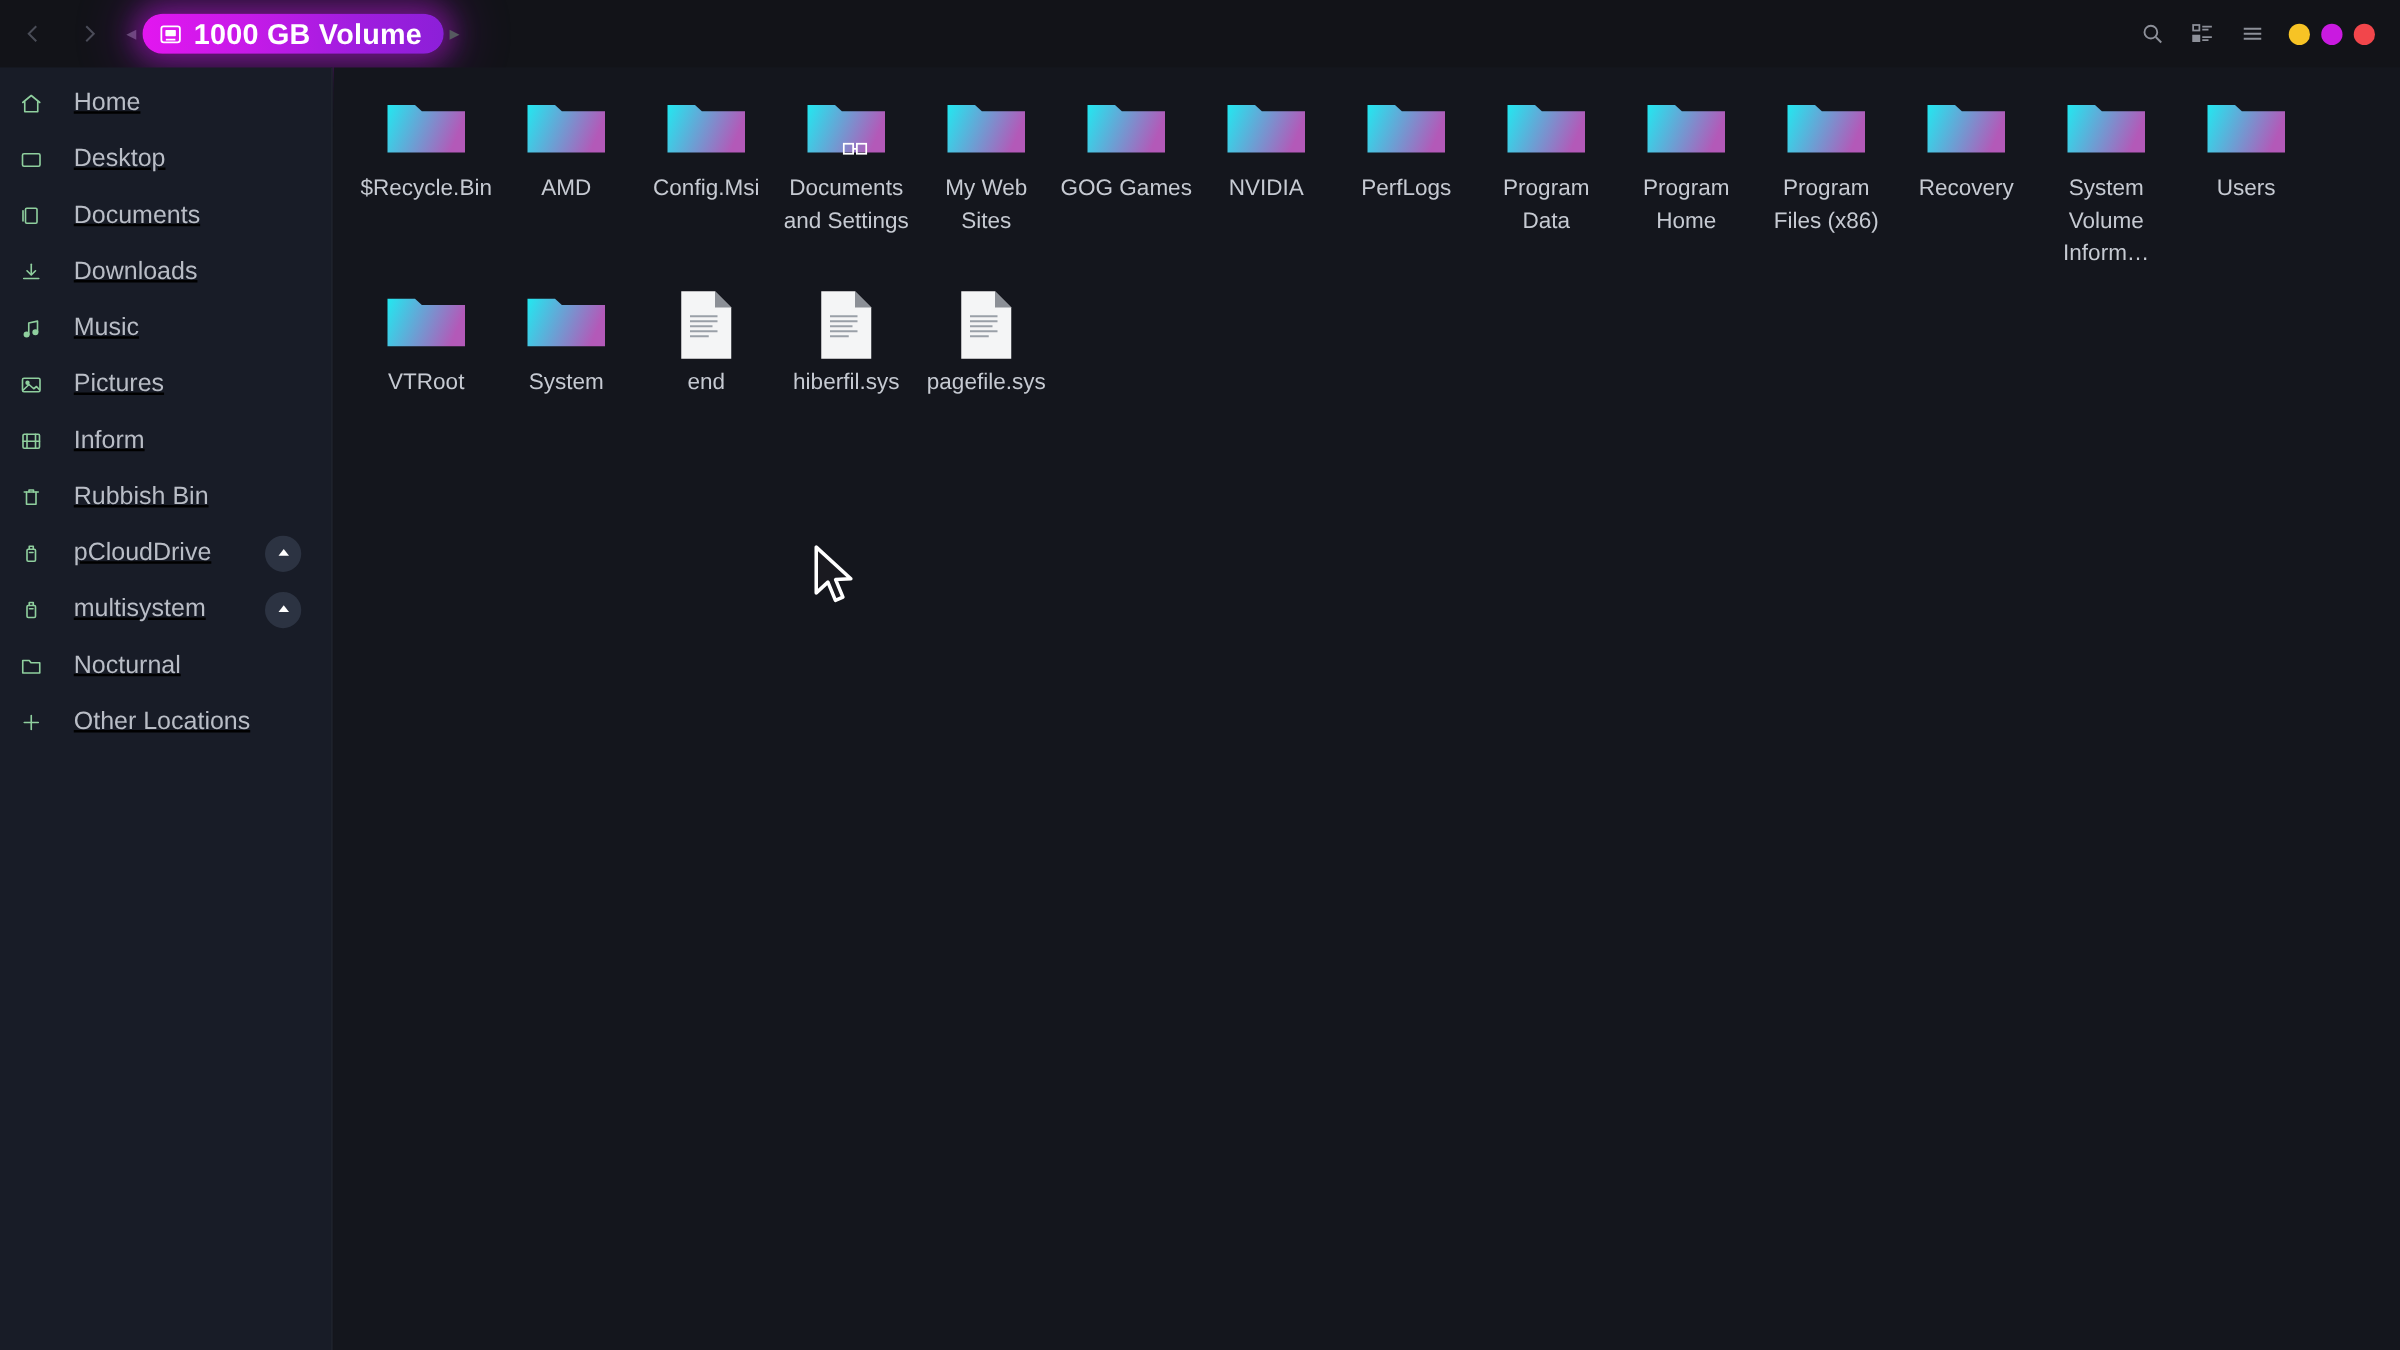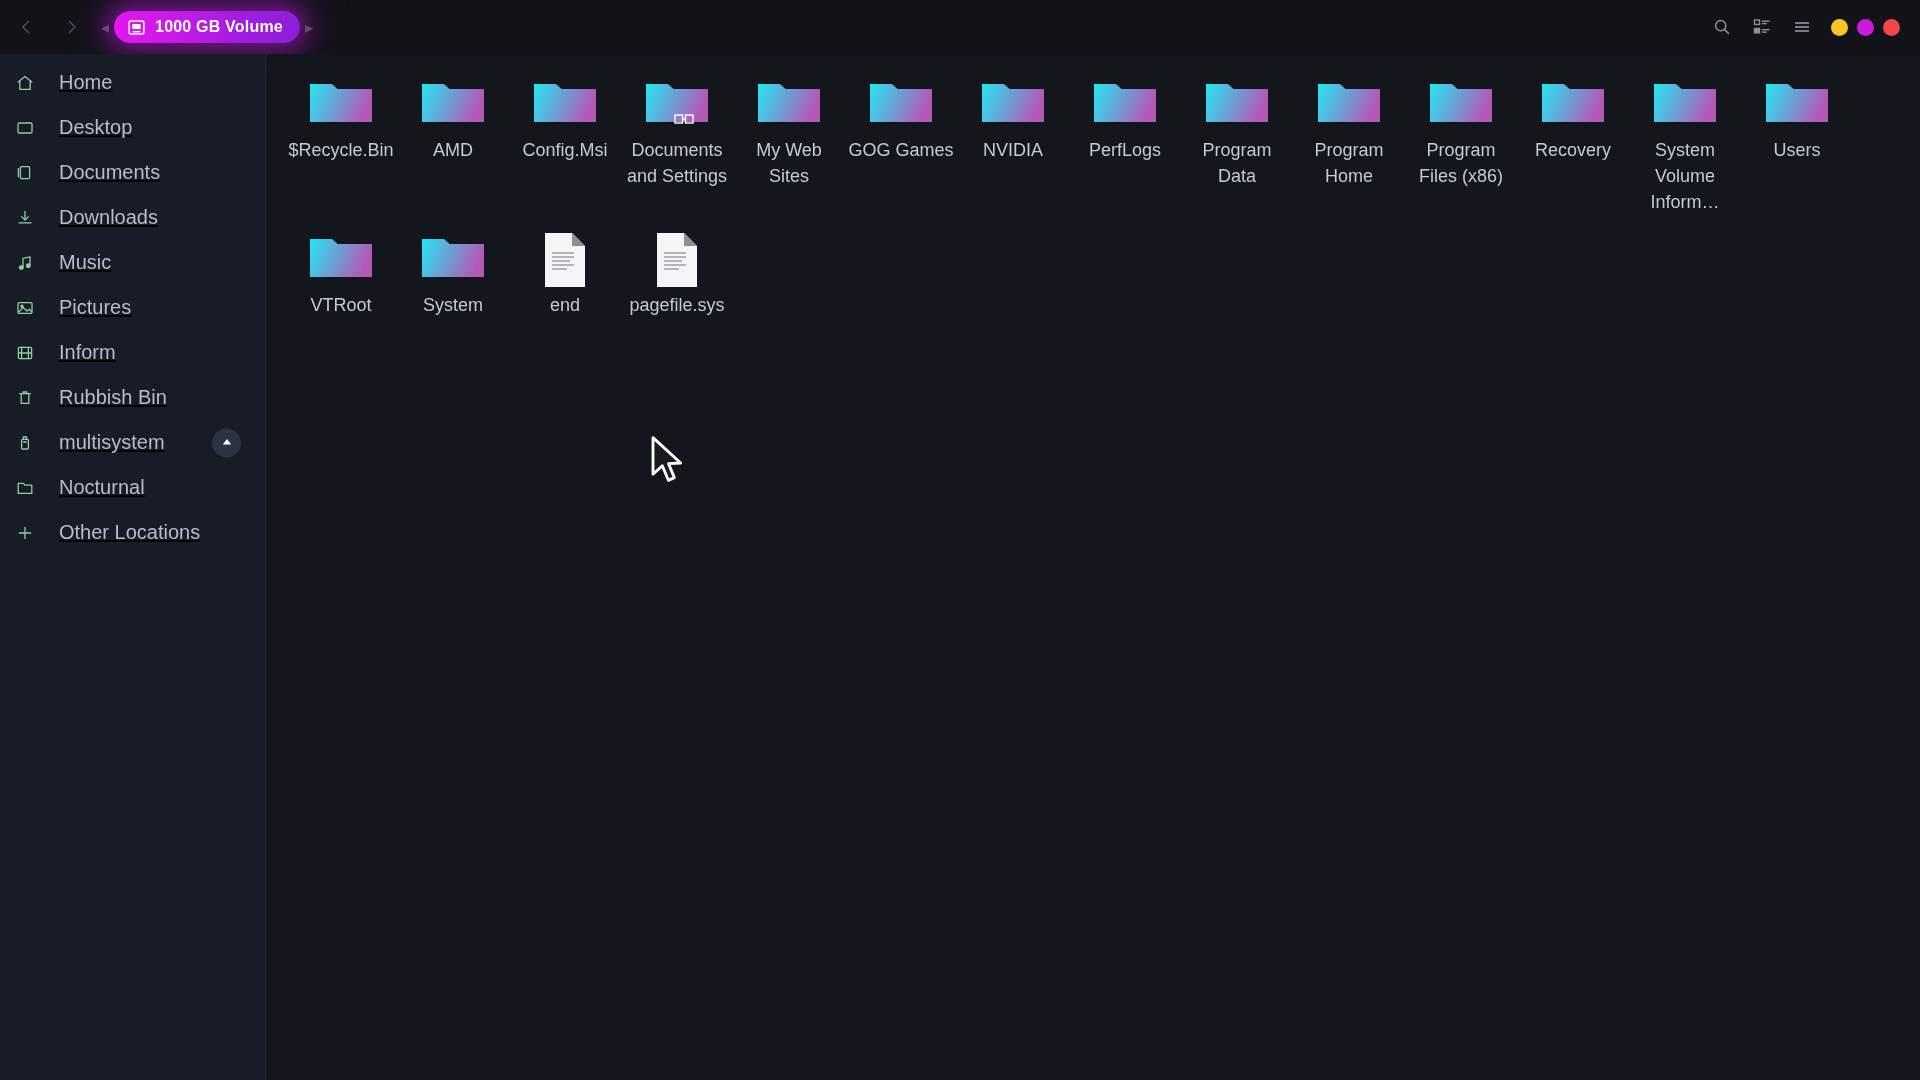--- a/index.html
+++ b/index.html
@@ -29,21 +29,21 @@
   .crumb-tri{
     color:#55585f; display:flex; align-items:center; padding:0 5px;
   }
   #crumb-pill{
     display:flex; align-items:center; gap:9px;
     height:32px; padding:0 17px 0 13px;
     border-radius:17px;
     background:linear-gradient(90deg,#e316f0 0%,#c61ae8 35%,#a11ddf 70%,#8c1fd8 100%);
     box-shadow:0 0 22px 7px rgba(200,25,230,.45), 0 0 44px 14px rgba(170,25,220,.22);
     color:#ffffff;
-    font-size:16px; font-weight:bold; letter-spacing:.2px;
+    font-size:23px; font-weight:bold; letter-spacing:.2px;
     white-space:nowrap;
   }
   #crumb-pill .drvicon{ display:flex; align-items:center; }
 
   #tb-right{
     margin-left:auto; display:flex; align-items:center; gap:0; padding-right:20px;
   }
   .tb-btn{
     width:40px; height:40px; display:flex; align-items:center; justify-content:center;
     color:#8d9099;
@@ -268,20 +268,35 @@
       <span class="sb-label">Rubbish Bin</span>
     </div>
     <div class="sb-item">
       <span class="sb-icon">
         <svg width="20" height="20" viewBox="0 0 20 20" fill="none" stroke="#8fcf9e" stroke-width="1.3" stroke-linecap="round" stroke-linejoin="round">
           <rect x="6.6" y="6.4" width="6.8" height="9.6" rx="1"></rect>
           <path d="M8.4 6.4 V4 H11.6 V6.4"></path>
           <path d="M8.6 9 H11.4"></path>
         </svg>
       </span>
+      <span class="sb-label">pCloudDrive</span>
+      <span class="sb-eject">
+        <svg width="14" height="14" viewBox="0 0 14 14">
+          <path d="M7 3.6 L11.2 9 H2.8 Z" fill="#ffffff"></path>
+        </svg>
+      </span>
+    </div>
+    <div class="sb-item">
+      <span class="sb-icon">
+        <svg width="20" height="20" viewBox="0 0 20 20" fill="none" stroke="#8fcf9e" stroke-width="1.3" stroke-linecap="round" stroke-linejoin="round">
+          <rect x="6.6" y="6.4" width="6.8" height="9.6" rx="1"></rect>
+          <path d="M8.4 6.4 V4 H11.6 V6.4"></path>
+          <path d="M8.6 9 H11.4"></path>
+        </svg>
+      </span>
       <span class="sb-label">multisystem</span>
       <span class="sb-eject">
         <svg width="14" height="14" viewBox="0 0 14 14">
           <path d="M7 3.6 L11.2 9 H2.8 Z" fill="#ffffff"></path>
         </svg>
       </span>
     </div>
     <div class="sb-item">
       <span class="sb-icon">
         <svg width="20" height="20" viewBox="0 0 20 20" fill="none" stroke="#8fcf9e" stroke-width="1.3" stroke-linecap="round" stroke-linejoin="round">
@@ -556,20 +571,36 @@
             <path d="M31 2 L44 15 H31 Z" fill="#8b8f96"></path>
             <g stroke="#9aa0a8" stroke-width="1.5">
               <line x1="11" y1="22" x2="33" y2="22"></line>
               <line x1="11" y1="26" x2="33" y2="26"></line>
               <line x1="11" y1="30" x2="29" y2="30"></line>
               <line x1="11" y1="34" x2="33" y2="34"></line>
               <line x1="11" y1="38" x2="26" y2="38"></line>
             </g>
           </svg>
         </div>
+        <div class="it-label">hiberfil.sys</div>
+      </div>
+      <div class="item">
+        <div class="ic-wrap">
+          <svg class="doc-svg" viewBox="0 0 48 58">
+            <path d="M4 2 H31 L44 15 V56 H4 Z" fill="#f4f5f6"></path>
+            <path d="M31 2 L44 15 H31 Z" fill="#8b8f96"></path>
+            <g stroke="#9aa0a8" stroke-width="1.5">
+              <line x1="11" y1="22" x2="33" y2="22"></line>
+              <line x1="11" y1="26" x2="33" y2="26"></line>
+              <line x1="11" y1="30" x2="29" y2="30"></line>
+              <line x1="11" y1="34" x2="33" y2="34"></line>
+              <line x1="11" y1="38" x2="26" y2="38"></line>
+            </g>
+          </svg>
+        </div>
         <div class="it-label">pagefile.sys</div>
       </div>
     </div>
 </div>
 
 <div id="cursor" style="left: 648px; top: 434px;">
   <svg width="40" height="54" viewBox="0 0 24 32">
     <path d="M3 2 L3 24 L8.6 18.8 L12.2 27.6 L15.8 26 L12.3 17.6 L19.6 17.2 Z" fill="#1a1a20" stroke="#ffffff" stroke-width="1.7" stroke-linejoin="round"></path>
   </svg>
 </div>

